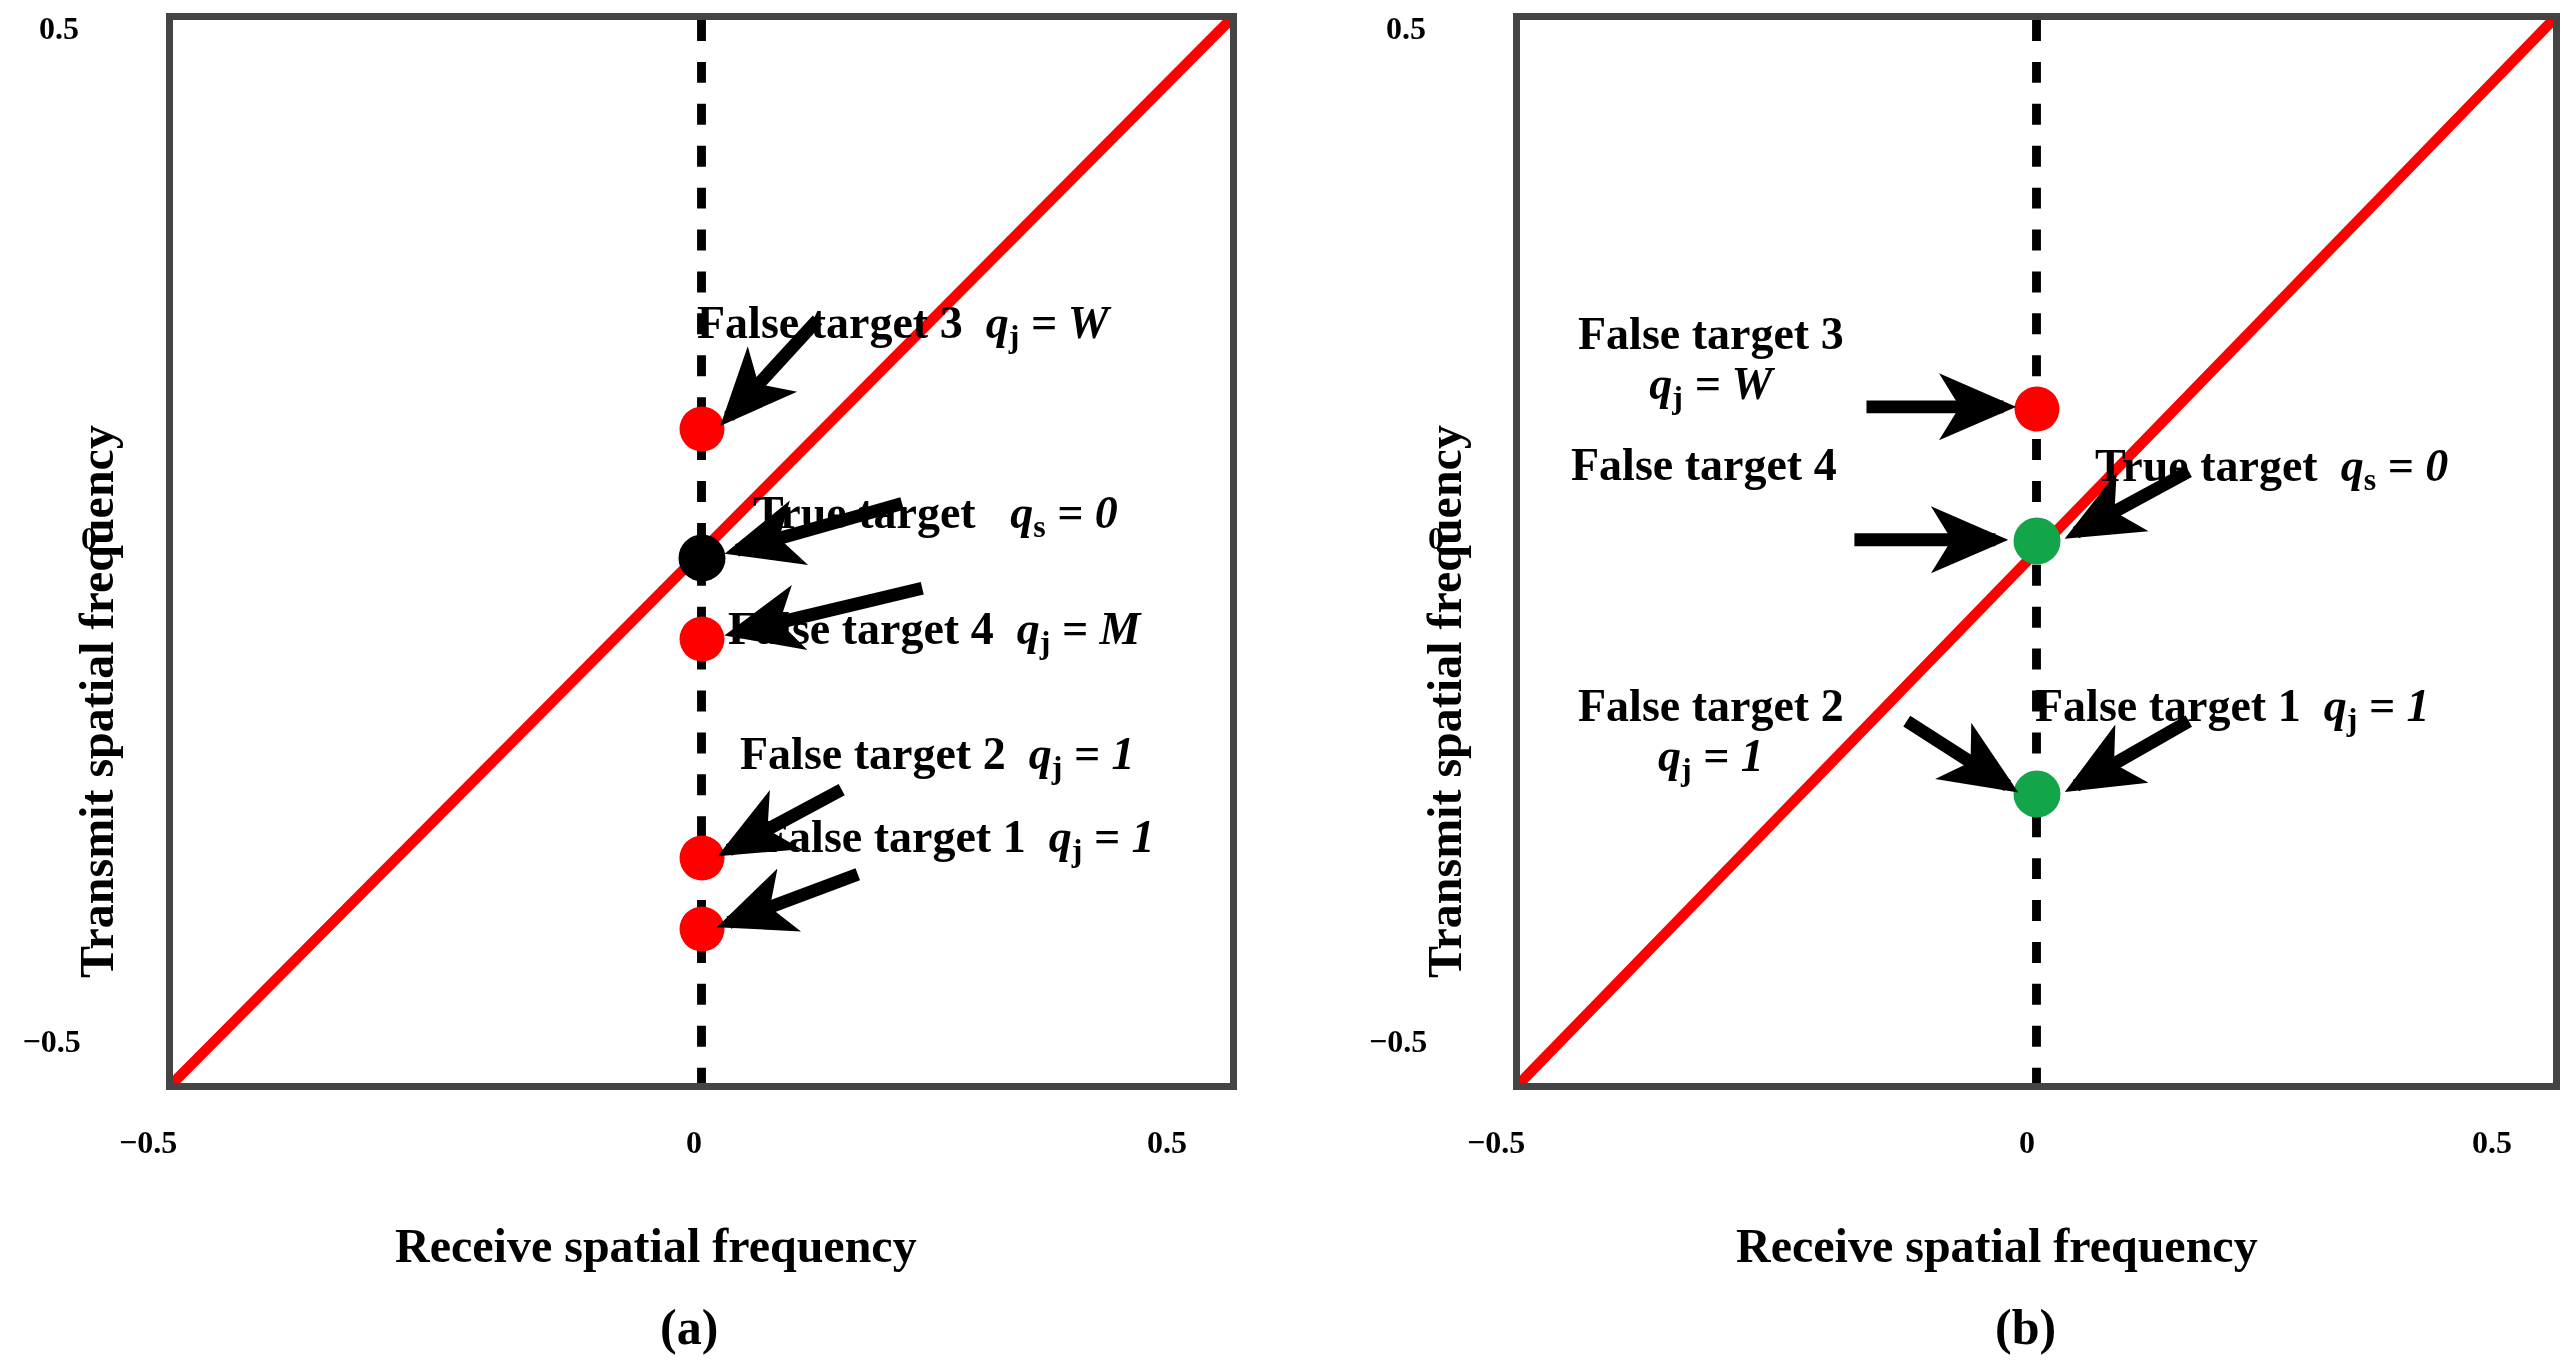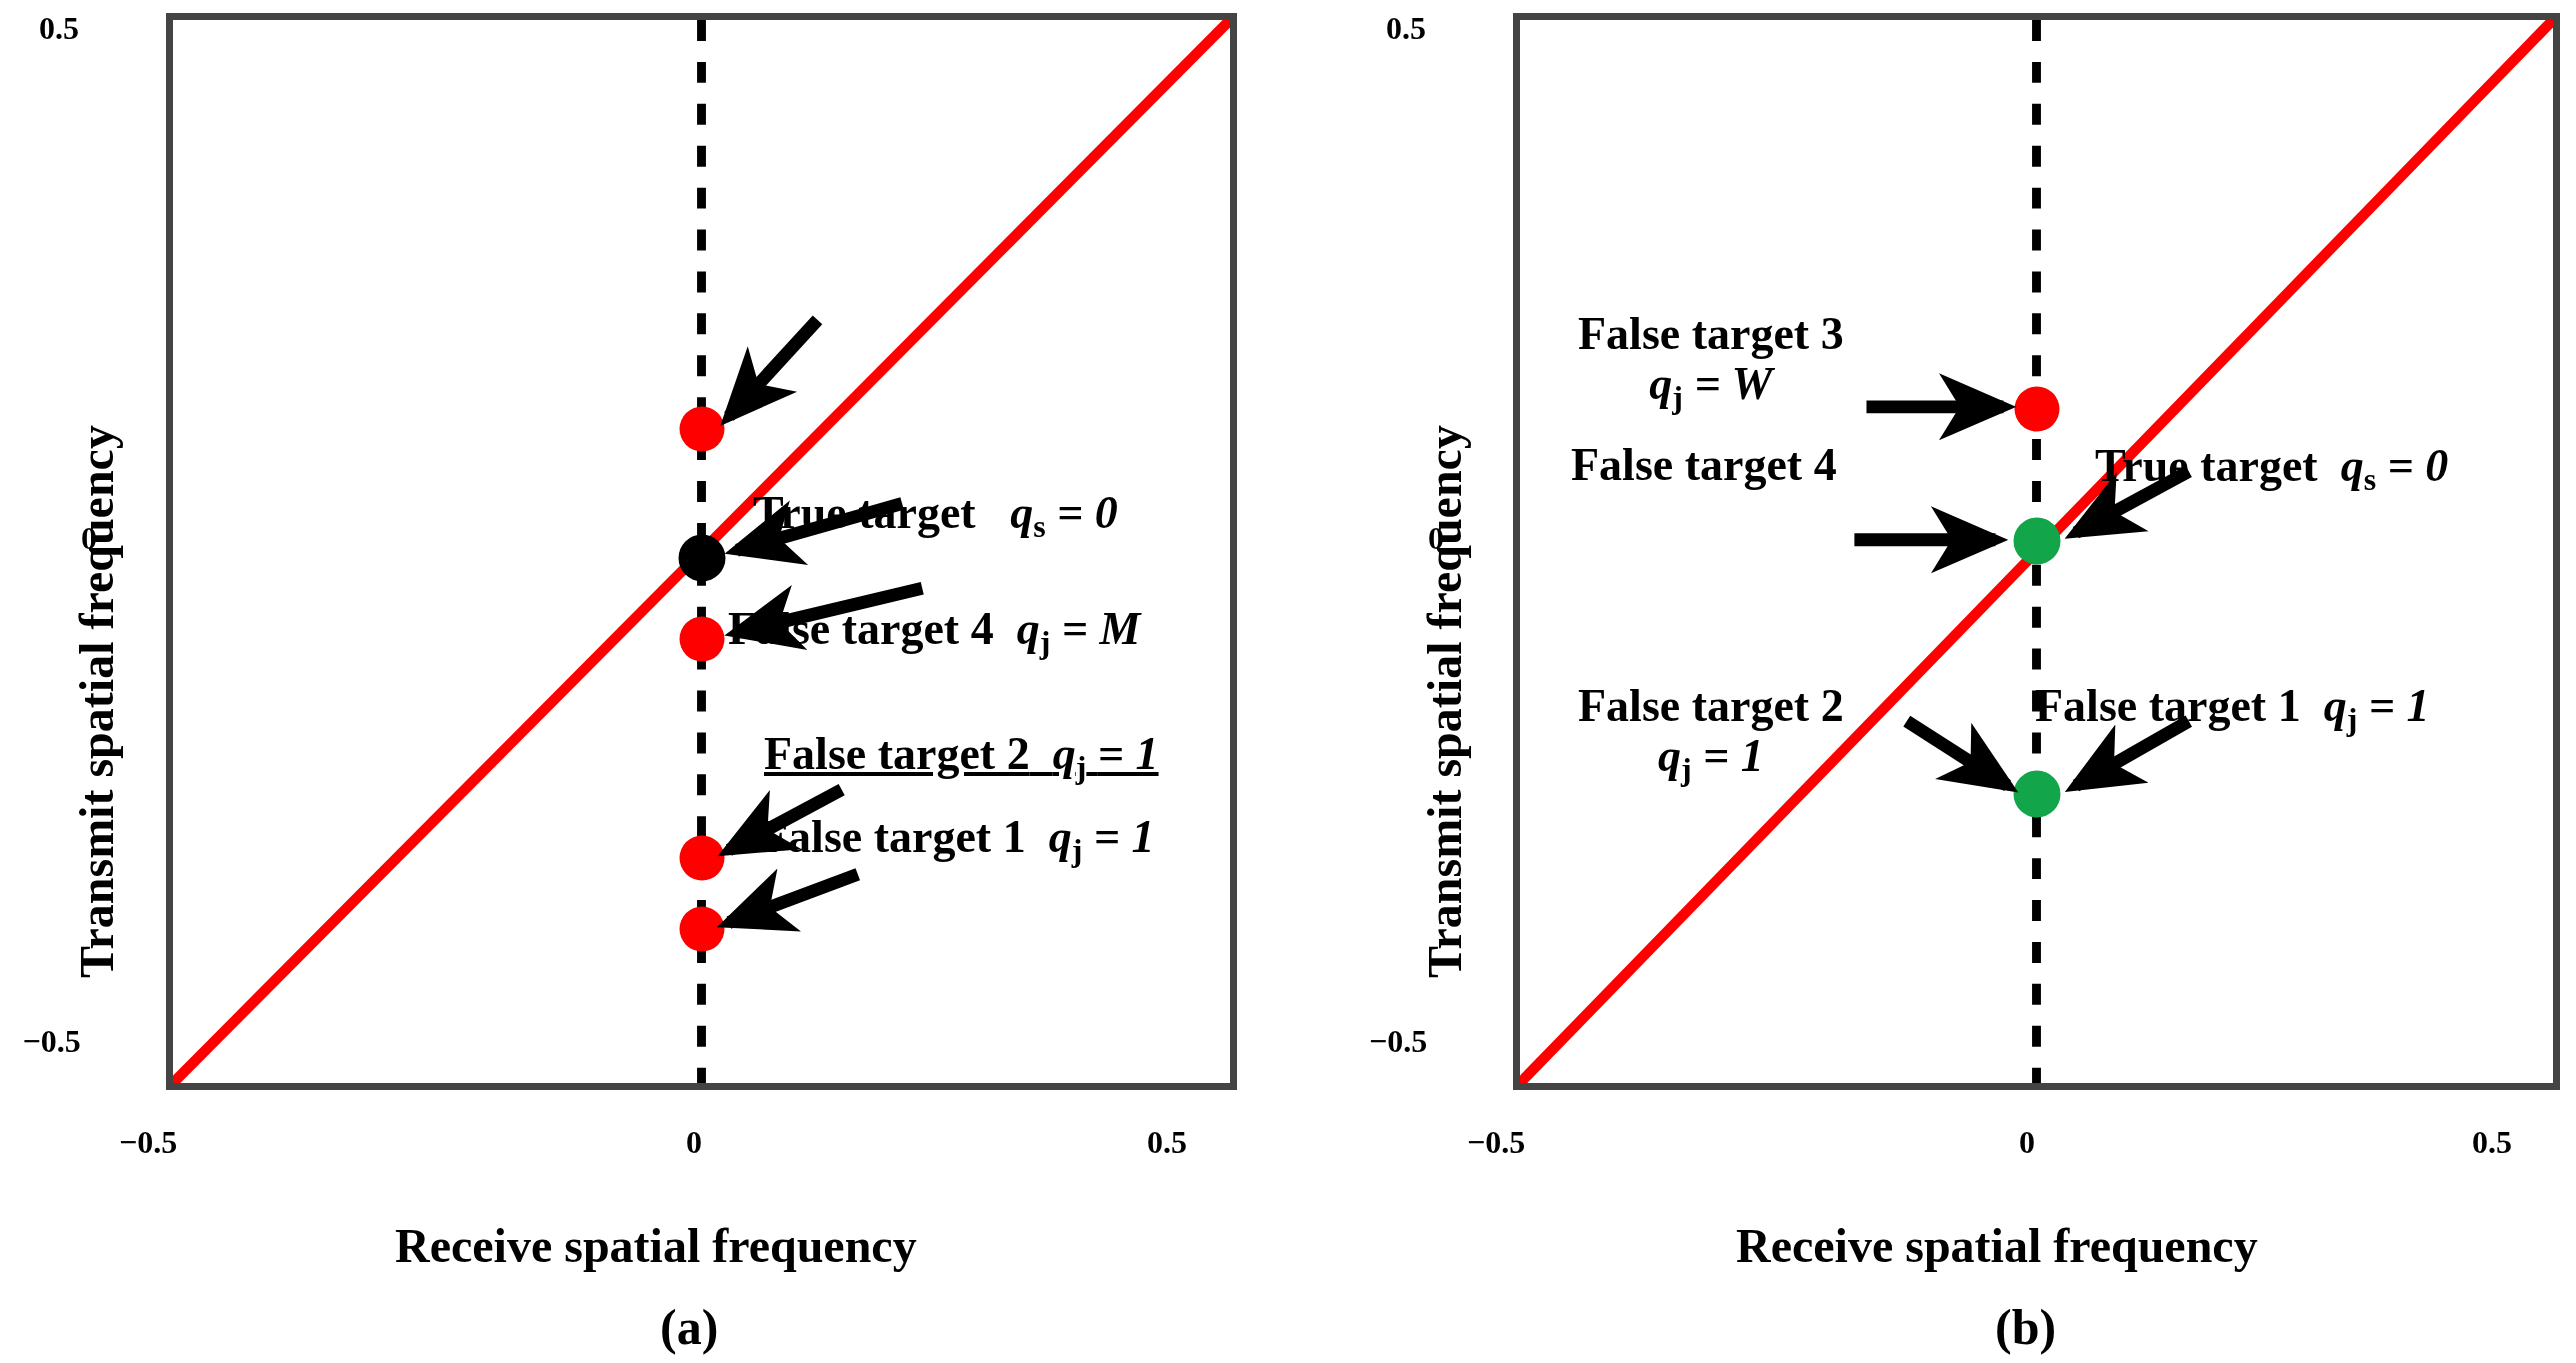--- a/index.html
+++ b/index.html
@@ -51,34 +51,39 @@
         </defs>
         <line x1="800" y1="372" x2="690" y2="492" stroke="#000" stroke-width="16" marker-end="url(#ah-a)"></line>
         <line x1="905" y1="600" x2="700" y2="658" stroke="#000" stroke-width="16" marker-end="url(#ah-a)"></line>
         <line x1="930" y1="705" x2="700" y2="760" stroke="#000" stroke-width="16" marker-end="url(#ah-a)"></line>
         <line x1="830" y1="955" x2="690" y2="1030" stroke="#000" stroke-width="16" marker-end="url(#ah-a)"></line>
         <line x1="850" y1="1060" x2="690" y2="1120" stroke="#000" stroke-width="16" marker-end="url(#ah-a)"></line>
       </svg>
     </div>
   </div>
 
+  <div class="anno" style="left:697px;top:298px;">
+    <span>False target 3</span>
+    &nbsp;<span class="sym">q</span><span class="sub">j</span>
+    <span class="sym">= W</span>
+  </div>
 
   <div class="anno" style="left:753px;top:488px;">
     <span>True target</span>
     &nbsp;&nbsp;<span class="sym">q</span><span class="sub">s</span>
     <span class="sym">= 0</span>
   </div>
 
   <div class="anno" style="left:728px;top:604px;">
     <span>False target 4</span>
     &nbsp;<span class="sym">q</span><span class="sub">j</span>
     <span class="sym">= M</span>
   </div>
 
-  <div class="anno" style="left:764px;top:729px;text-decoration:underline;">
+  <div class="anno" style="left:740px;top:729px;">
     <span>False target 2</span>
     &nbsp;<span class="sym">q</span><span class="sub">j</span>
     <span class="sym">= 1</span>
   </div>
 
   <div class="anno" style="left:760px;top:812px;">
     <span>False target 1</span>
     &nbsp;<span class="sym">q</span><span class="sub">j</span>
     <span class="sym">= 1</span>
   </div>

